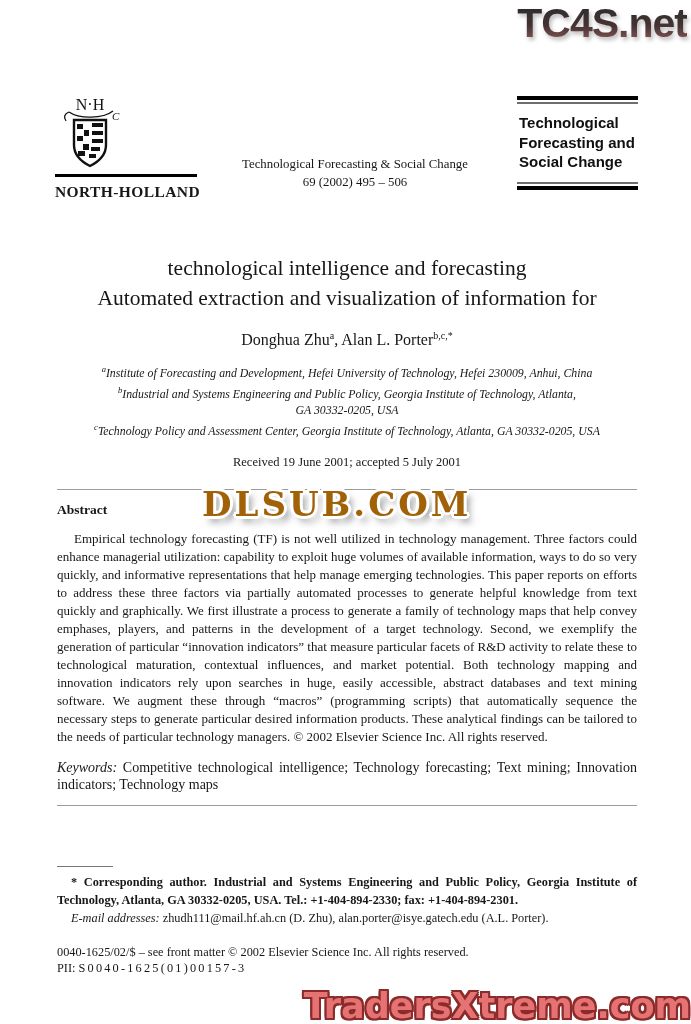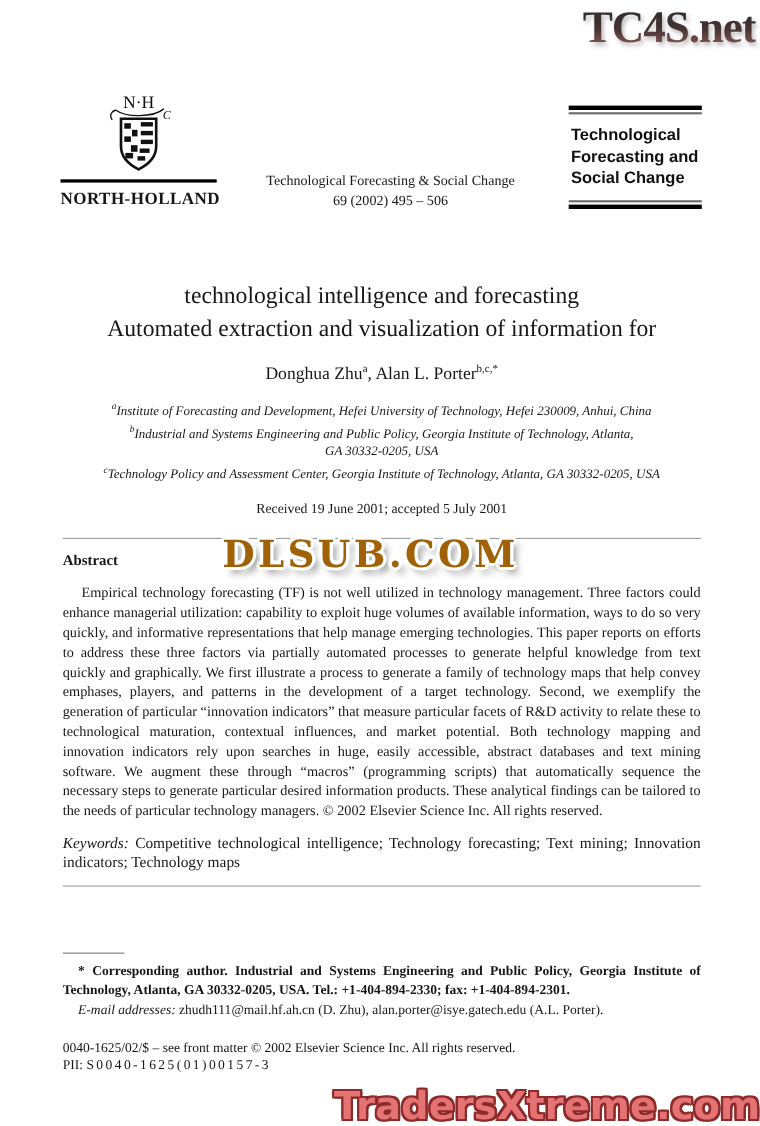--- a/index.html
+++ b/index.html
@@ -10,21 +10,21 @@
     margin:0 auto;
     background:#ffffff;
     font-family:"Liberation Serif", serif;
     color:#171717;
     overflow:hidden;
   }
 
   
   .wm-tc4s {
     position:absolute; top:0px; right:4px;
-    font-family:Liberation Serif, serif;
+    font-family:Liberation Sans, sans-serif;
     font-weight:bold; font-size:41px; letter-spacing:-1px;
     background:linear-gradient(180deg,#2c2c2c 12%,#463333 55%,#8a5656 88%);
     -webkit-background-clip:text; background-clip:text; color:transparent;
     filter:drop-shadow(2px 3px 2px rgba(60,60,60,0.35));
   }
   .wm-dlsub {
     position:absolute; top:484px; left:202px;
     font-family:"DejaVu Serif", serif;
     font-weight:900; font-size:34px; letter-spacing:3px;
     color:#a16207;
@@ -39,21 +39,21 @@
     font-weight:800; font-size:35px; letter-spacing:0px;
     color:#e57373;
     text-shadow:
       -2px 0 0 #8c2b2b, 2px 0 0 #8c2b2b, 0 -2px 0 #8c2b2b, 0 2px 0 #8c2b2b,
       -2px -2px 0 #8c2b2b, 2px -2px 0 #8c2b2b, -2px 2px 0 #8c2b2b, 2px 2px 0 #8c2b2b,
       -4px 0 1px #fff, 4px 0 1px #fff, 0 -4px 1px #fff, 0 4px 1px #fff,
       -3px -3px 1px #fff, 3px -3px 1px #fff, -3px 3px 1px #fff, 3px 3px 1px #fff;
   }
 
   
-  .publisher { position:absolute; left:55px; top:84px; width:142px; text-align:center; }
+  .publisher { position:absolute; left:55px; top:96px; width:142px; text-align:left; }
   .publisher .emblem { display:inline-block; }
   .publisher .bar { height:3px; background:#000; margin-top:2px; }
   .publisher .wordmark {
     margin-top:6px;
     font-weight:bold; font-size:15.5px; letter-spacing:0.4px;
     white-space:nowrap;
   }
 
   .citation {
     position:absolute; left:205px; top:156px; width:300px;

